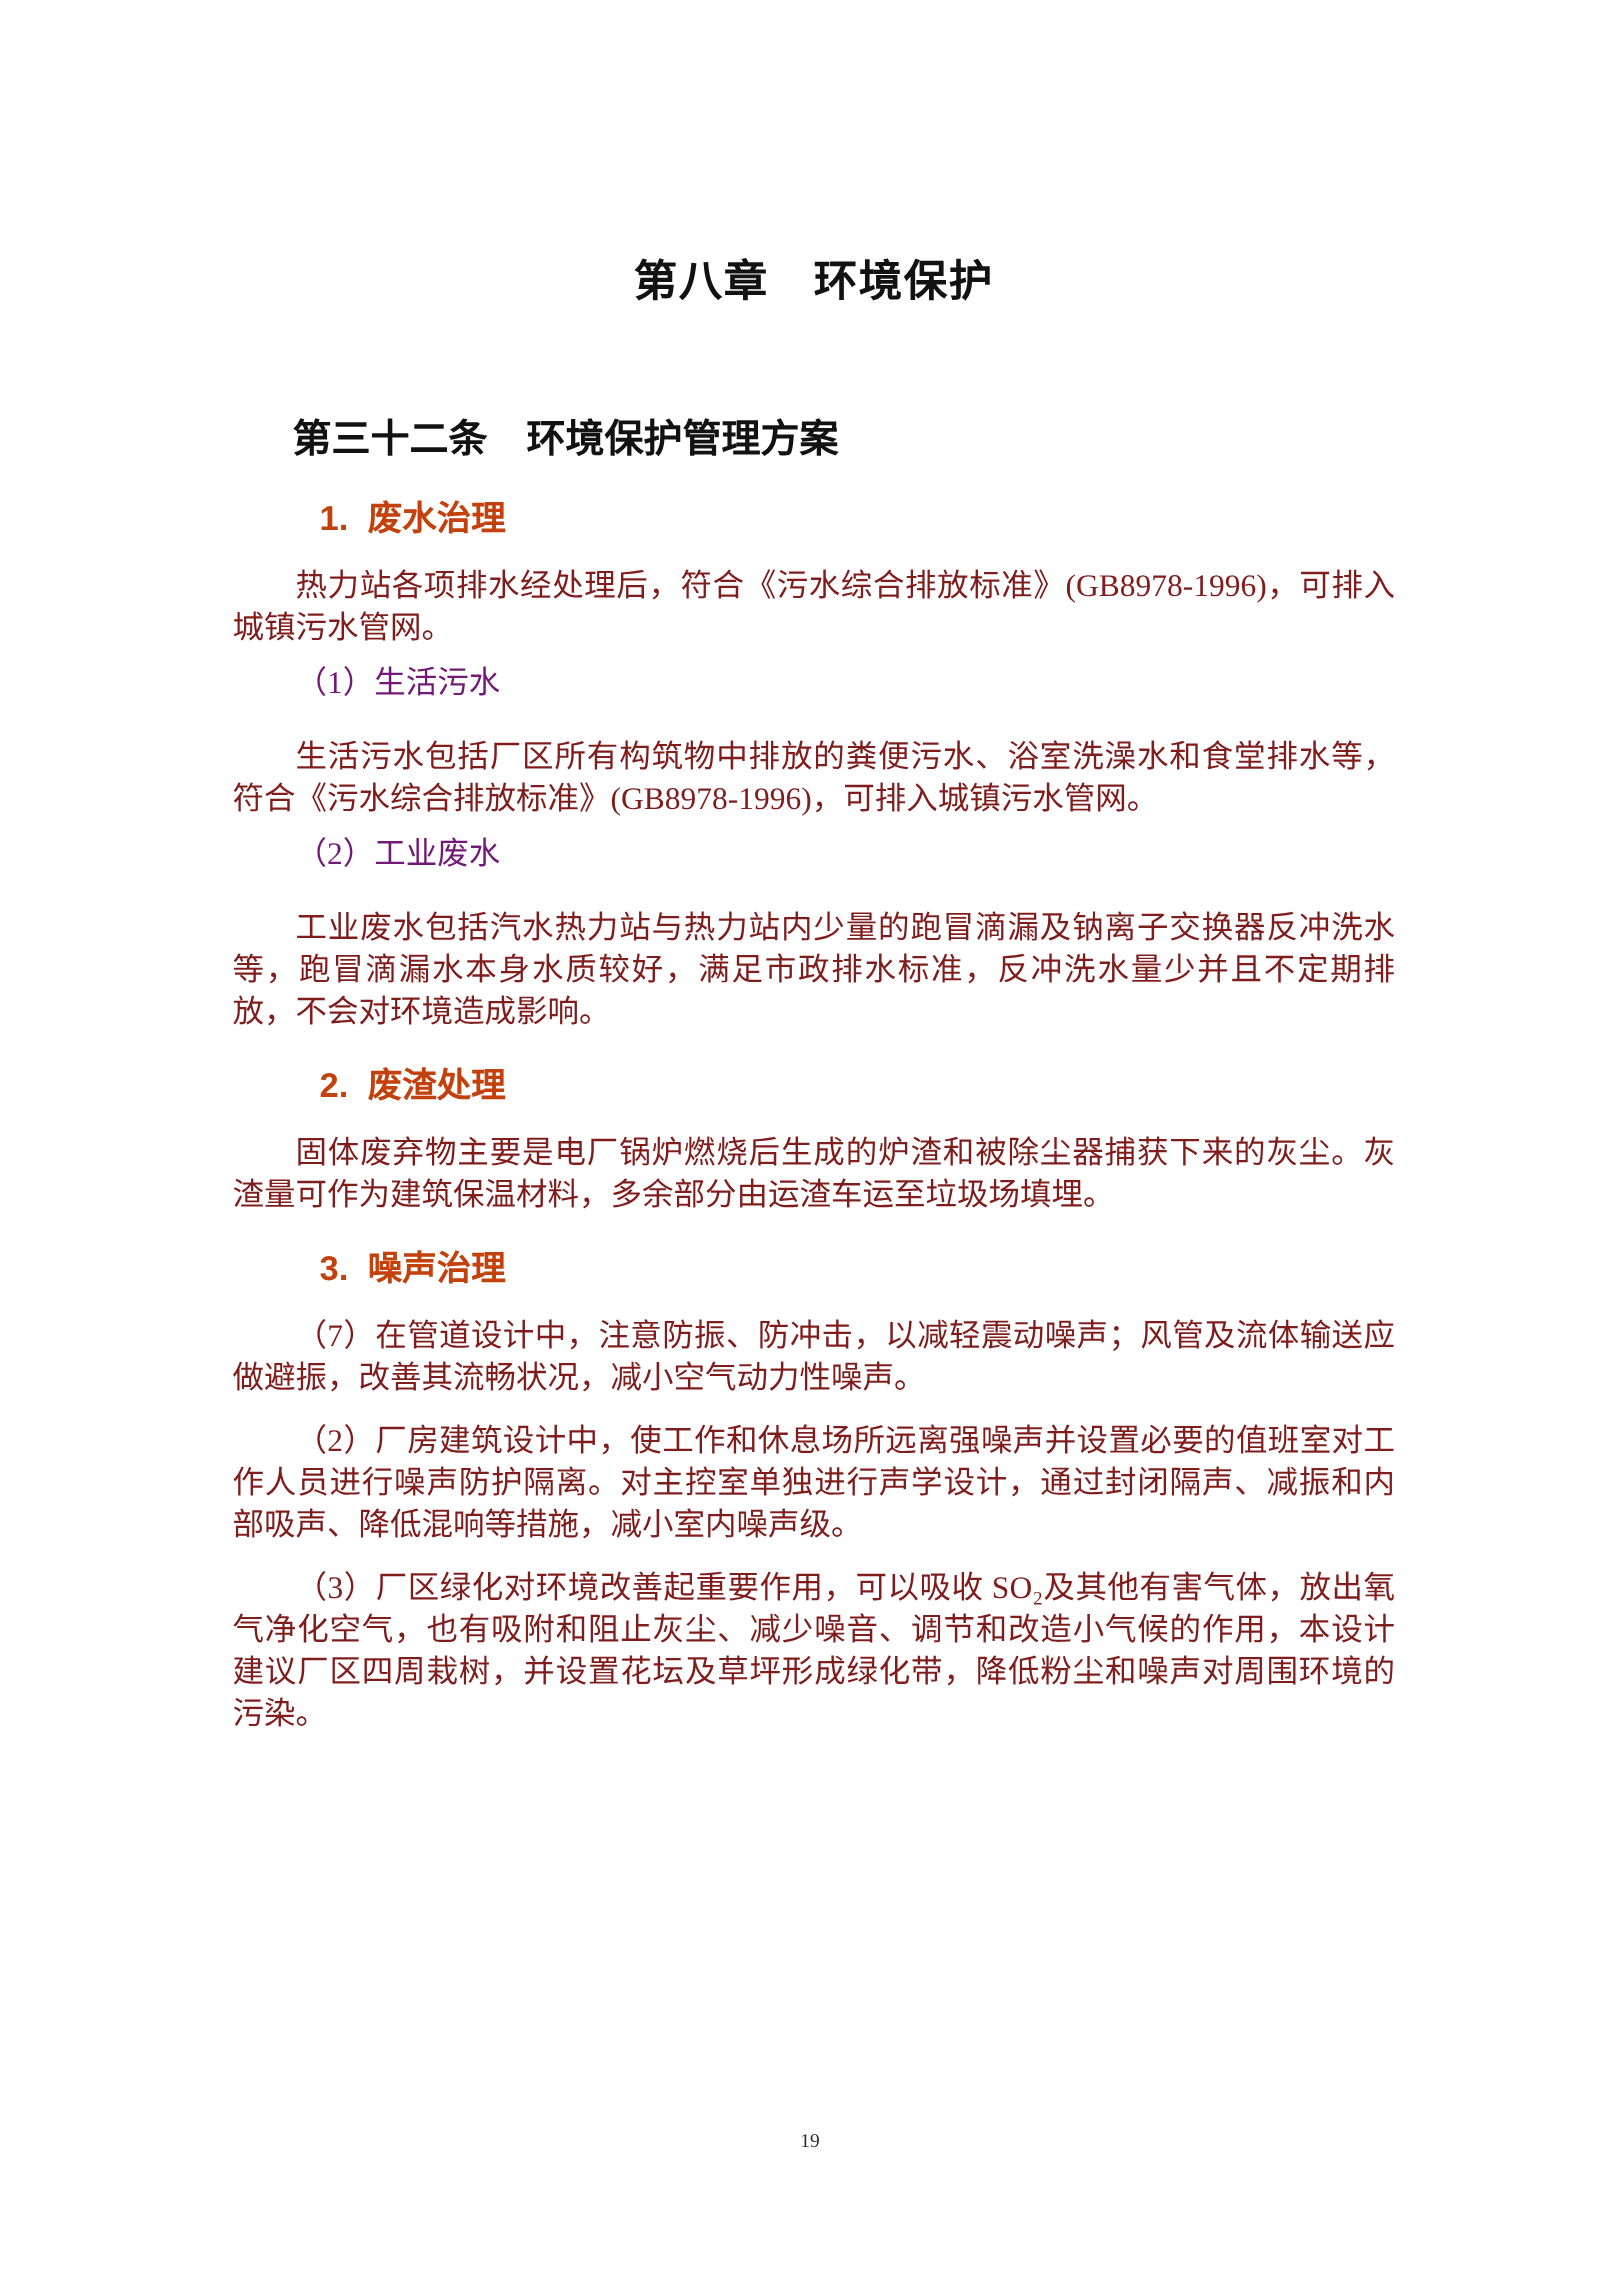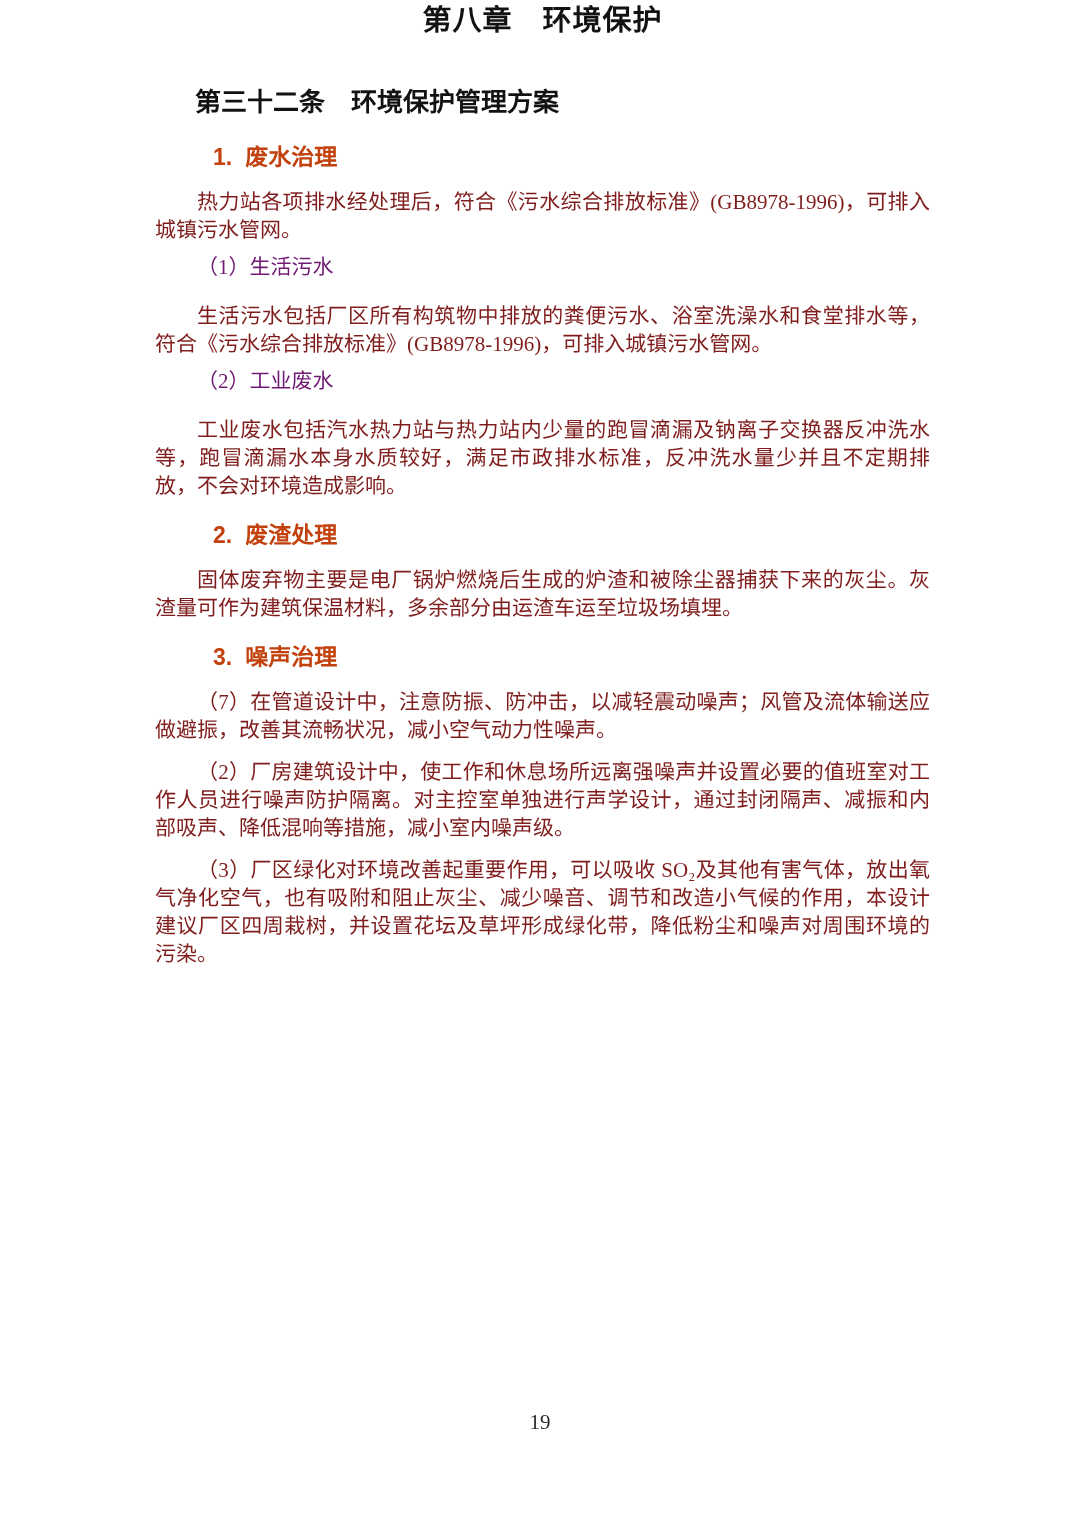--- a/index.html
+++ b/index.html
@@ -11,35 +11,36 @@
   }
   .page {
     position: relative;
     width: 1080px; height: 1527px;
     background: #ffffff;
     box-sizing: border-box;
     overflow: hidden;
   }
   .content {
     margin: 0 150px 0 155px;
+    padding-top: 168px;
   }
   .chapter-title {
     margin: 0;
     text-align: center;
     font-family: "Liberation Sans", sans-serif;
     font-weight: bold;
     font-size: 29px;
     line-height: 40px;
     color: #121212;
     letter-spacing: 1px;
   }
   .h2 {
-    margin: 46px 0 0 0;
+    margin: 66px 0 0 0;
     padding-left: 40px;
-    font-family: Liberation Mono, monospace;
+    font-family: Liberation Sans, sans-serif;
     font-weight: bold;
     font-size: 26px;
     line-height: 36px;
     color: #121212;
   }
   .h3 {
     margin: 18px 0 0 0;
     padding-left: 58px;
     font-family: "Liberation Sans", sans-serif;
     font-weight: bold;
@@ -62,21 +63,21 @@
     font-size: 21px;
     line-height: 42px;
     text-indent: 2em;
     color: #701a75;
   }
   .footer {
     position: absolute;
     left: 0; bottom: 92px;
     width: 100%;
     text-align: center;
-    font-size: 21px;
+    font-size: 13px;
     color: #2a2a2a;
   }
 </style>
 </head>
 <body>
 
 <div class="page">
   <div class="content">
     <h1 class="chapter-title">第八章　环境保护</h1>
     <div>

